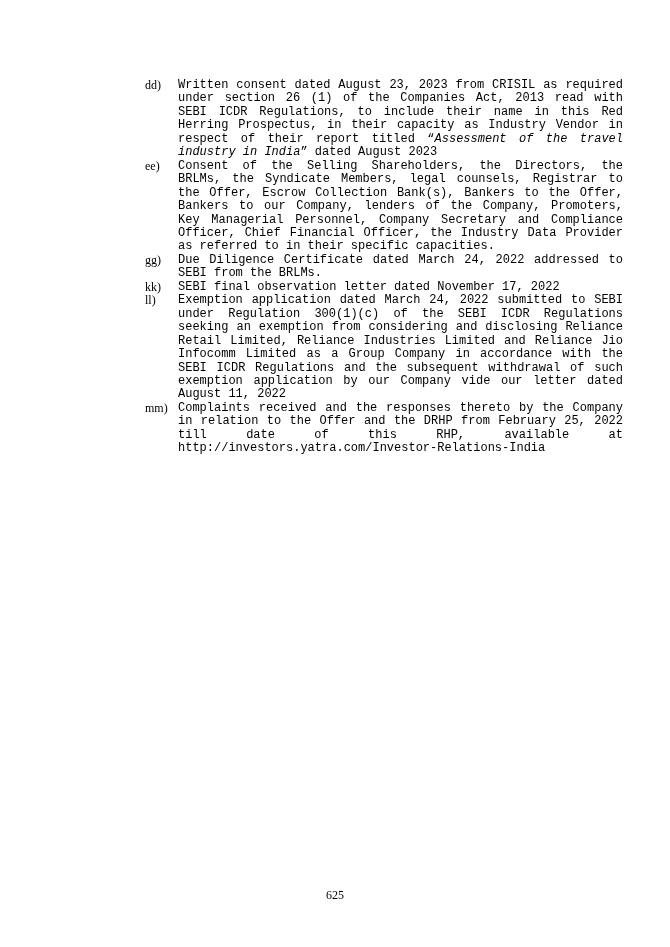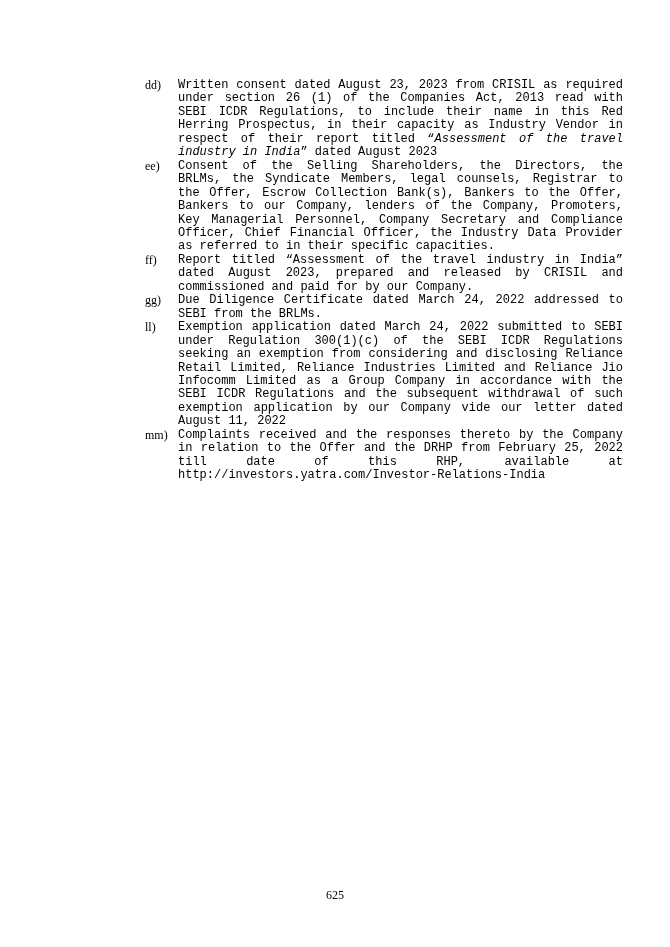--- a/index.html
+++ b/index.html
@@ -56,26 +56,26 @@
 <div class="doc-list">
     <div class="item">
       <span class="label">dd)</span>
       <div class="text"><span>Written consent dated August 23, 2023 from CRISIL as required under section 26 (1) of the Companies Act, 2013 read with SEBI ICDR Regulations, to include their name in this Red Herring Prospectus, in their capacity as Industry Vendor in respect of their report titled “</span><span class="italic">Assessment of the travel industry in India</span><span>” dated August 2023</span></div>
     </div>
     <div class="item">
       <span class="label">ee)</span>
       <div class="text"><span>Consent of the Selling Shareholders, the Directors, the BRLMs, the Syndicate Members, legal counsels, Registrar to the Offer, Escrow Collection Bank(s), Bankers to the Offer, Bankers to our Company, lenders of the Company, Promoters, Key Managerial Personnel, Company Secretary and Compliance Officer, Chief Financial Officer, the Industry Data Provider as referred to in their specific capacities.</span></div>
     </div>
     <div class="item">
-      <span class="label">ff)</span>
-      <div class="text"><span>Report titled “Assessment of the travel industry in India” dated August 2023, prepared and released by CRISIL and commissioned and paid for by our Company.</span></div>
+      <span class="label">gg)</span>
+      <div class="text"><span>Due Diligence Certificate dated March 24, 2022 addressed to SEBI from the BRLMs.</span></div>
     </div>
     <div class="item">
-      <span class="label">gg)</span>
-      <div class="text"><span>Due Diligence Certificate dated March 24, 2022 addressed to SEBI from the BRLMs.</span></div>
+      <span class="label">kk)</span>
+      <div class="text"><span>SEBI final observation letter dated November 17, 2022</span></div>
     </div>
     <div class="item">
       <span class="label">ll)</span>
       <div class="text"><span>Exemption application dated March 24, 2022 submitted to SEBI under Regulation 300(1)(c) of the SEBI ICDR Regulations seeking an exemption from considering and disclosing Reliance Retail Limited, Reliance Industries Limited and Reliance Jio Infocomm Limited as a Group Company in accordance with the SEBI ICDR Regulations and the subsequent withdrawal of such exemption application by our Company vide our letter dated August 11, 2022</span></div>
     </div>
     <div class="item">
       <span class="label">mm)</span>
       <div class="text"><span>Complaints received and the responses thereto by the Company in relation to the Offer and the DRHP from February 25, 2022 till date of this RHP, available at </span><span>http://investors.yatra.com/Investor-Relations-India</span></div>
     </div>
   </div>

